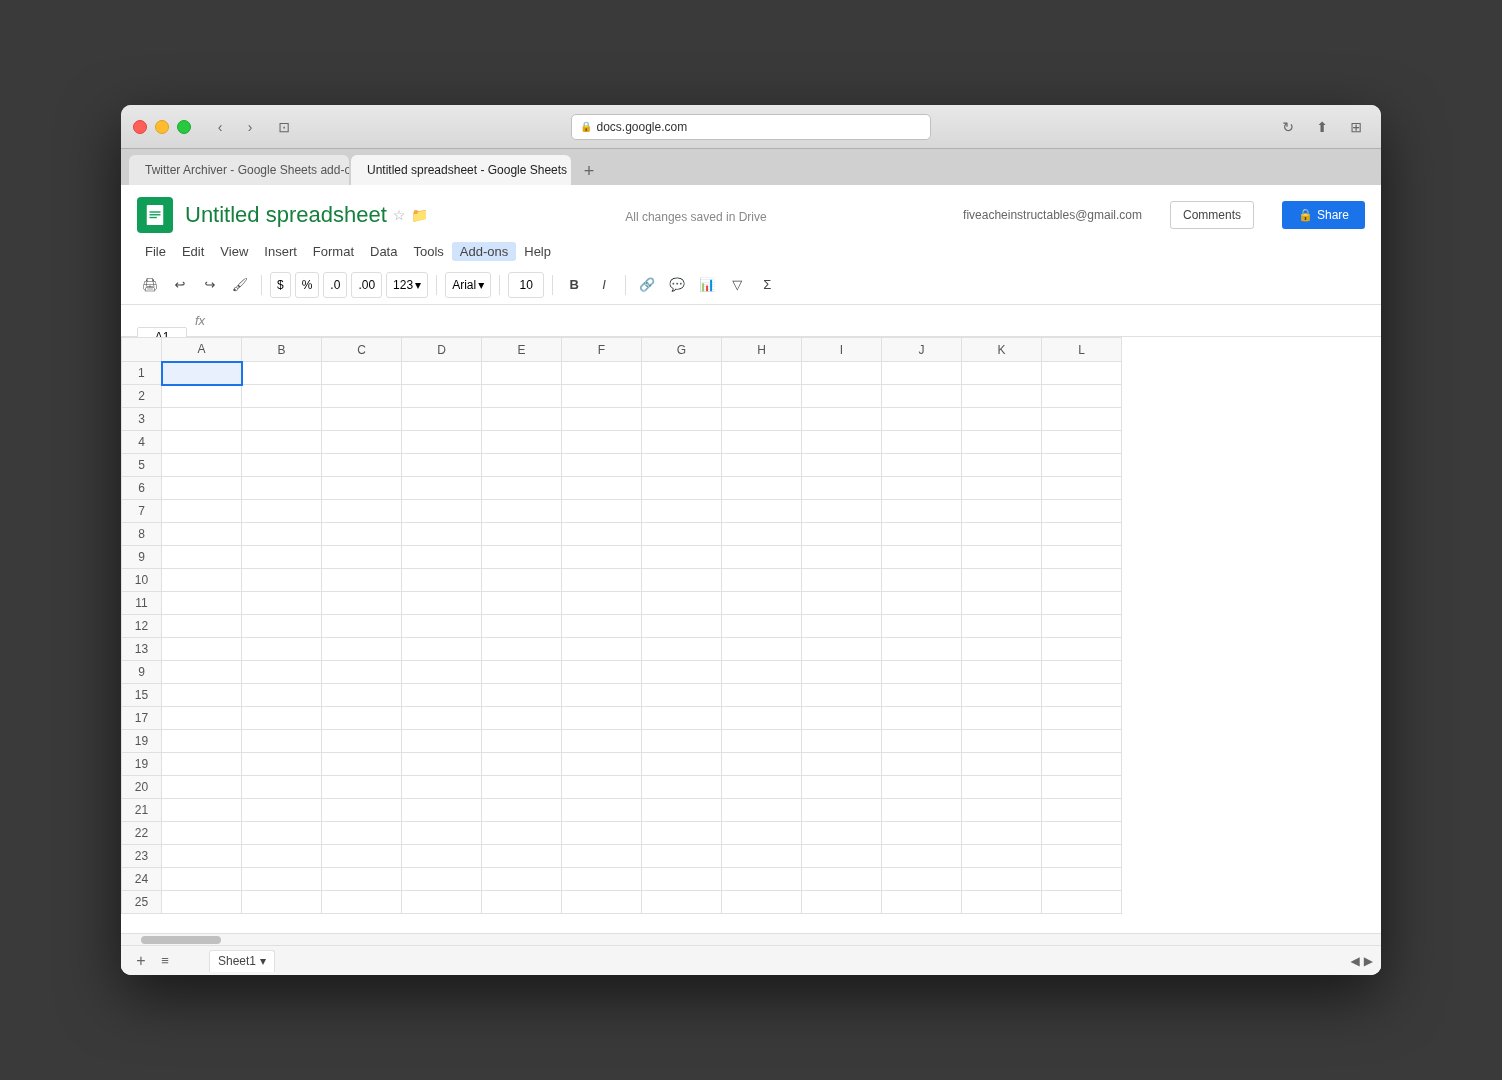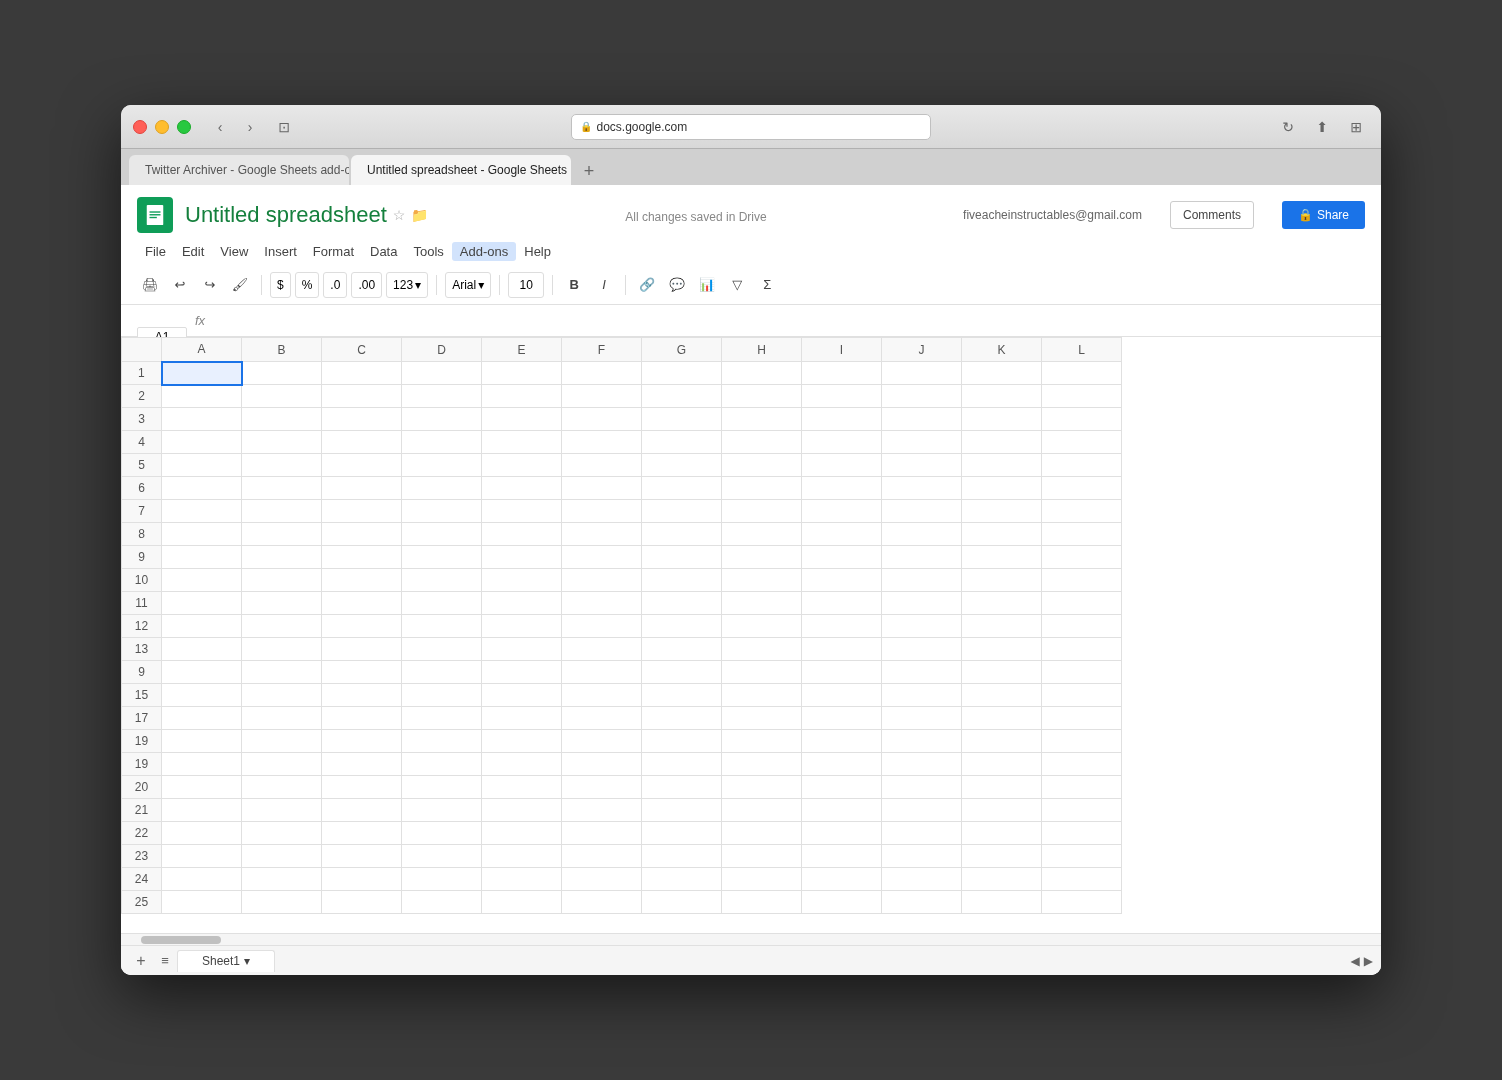--- a/index.html
+++ b/index.html
@@ -432,31 +432,32 @@
       height: 24px;
       display: flex;
       align-items: center;
       justify-content: center;
       cursor: pointer;
       color: #666;
       font-size: 13px;
     }
     .sheet-tab {
       height: 22px;
-      padding: 0 24px;
+      padding: 0 8px;
       background: white;
       border: 1px solid #e0e0e0;
       border-bottom: none;
       border-radius: 3px 3px 0 0;
       font-size: 12px;
       color: #444;
       cursor: pointer;
       display: flex;
       align-items: center;
       gap: 4px;
+      margin-left: 32px;
     }
     .scrollbar-area {
       margin-left: auto;
       display: flex;
       align-items: center;
       gap: 4px;
     }
     
     .horizontal-scroll {
       height: 12px;

